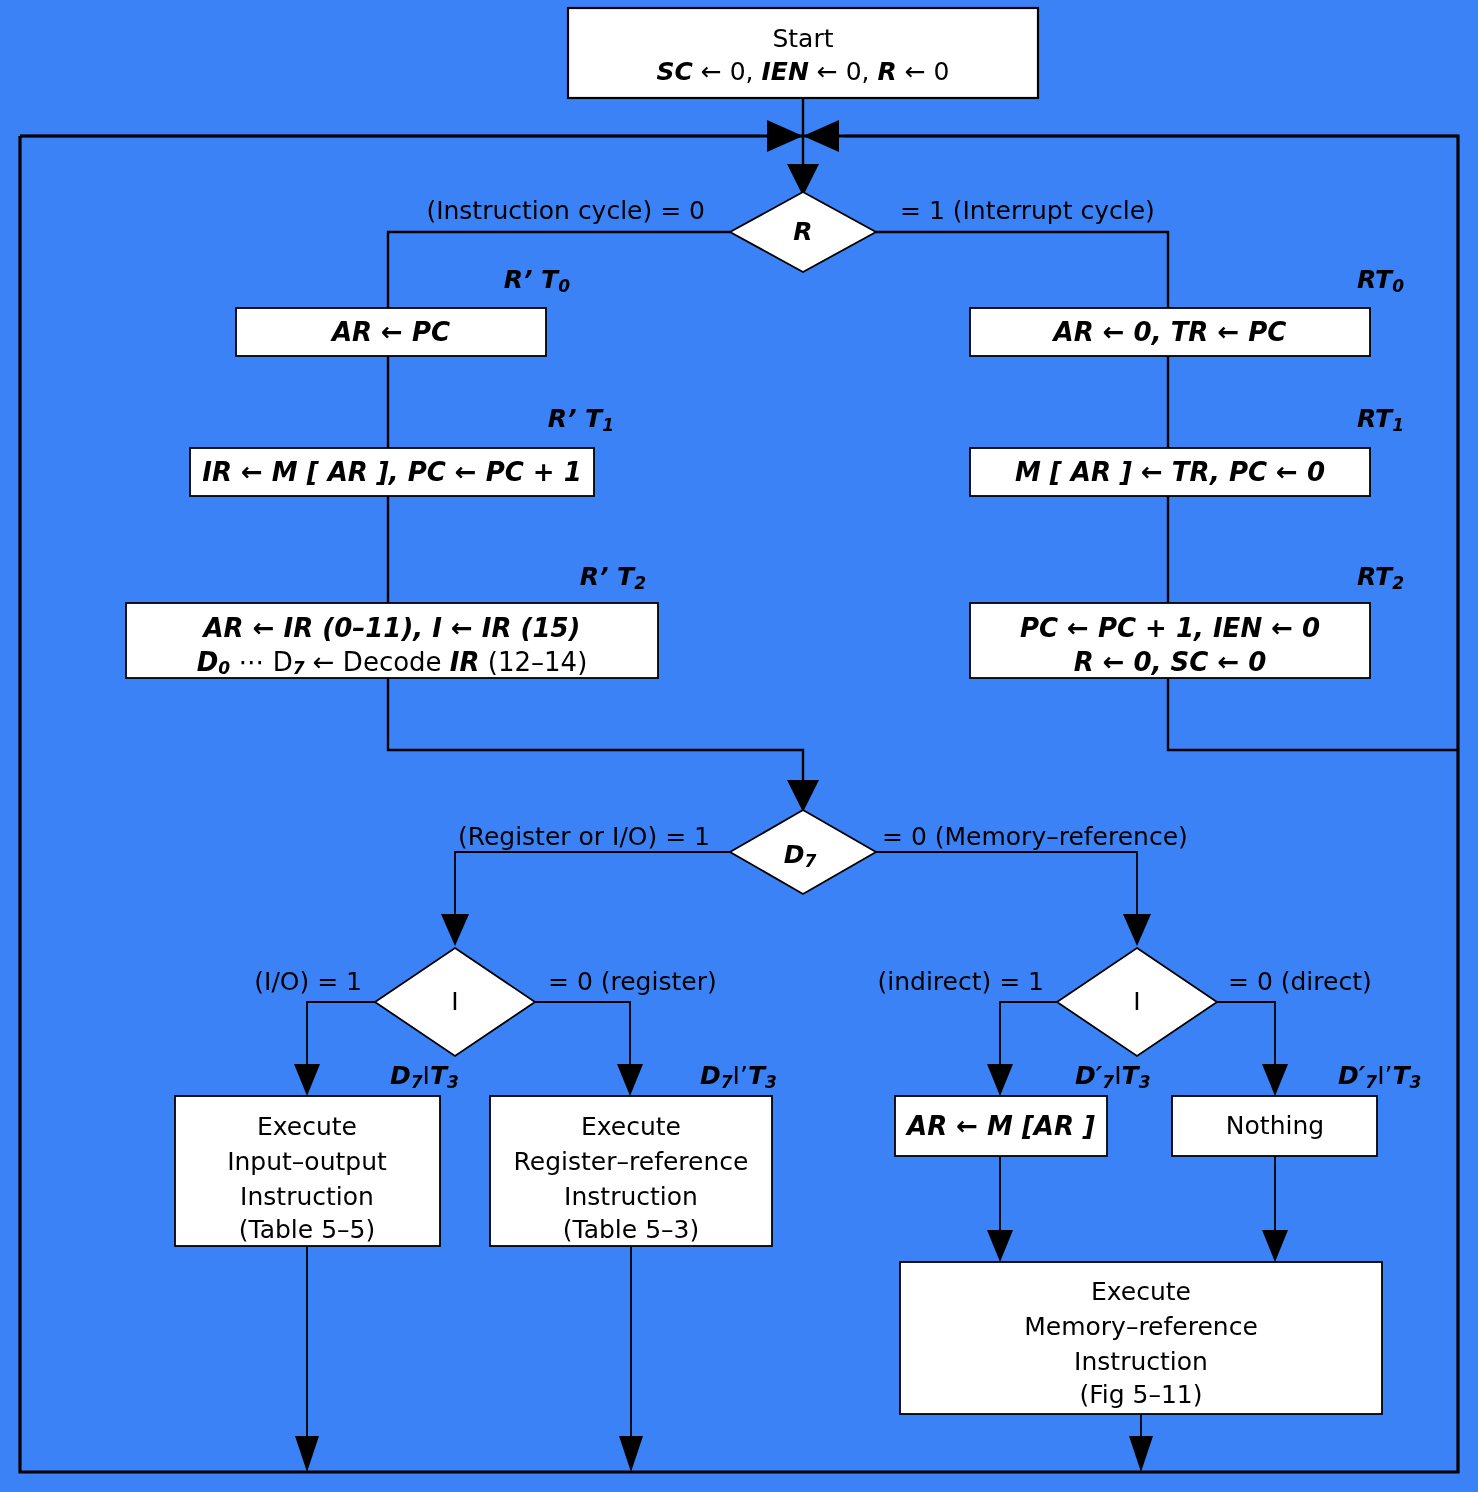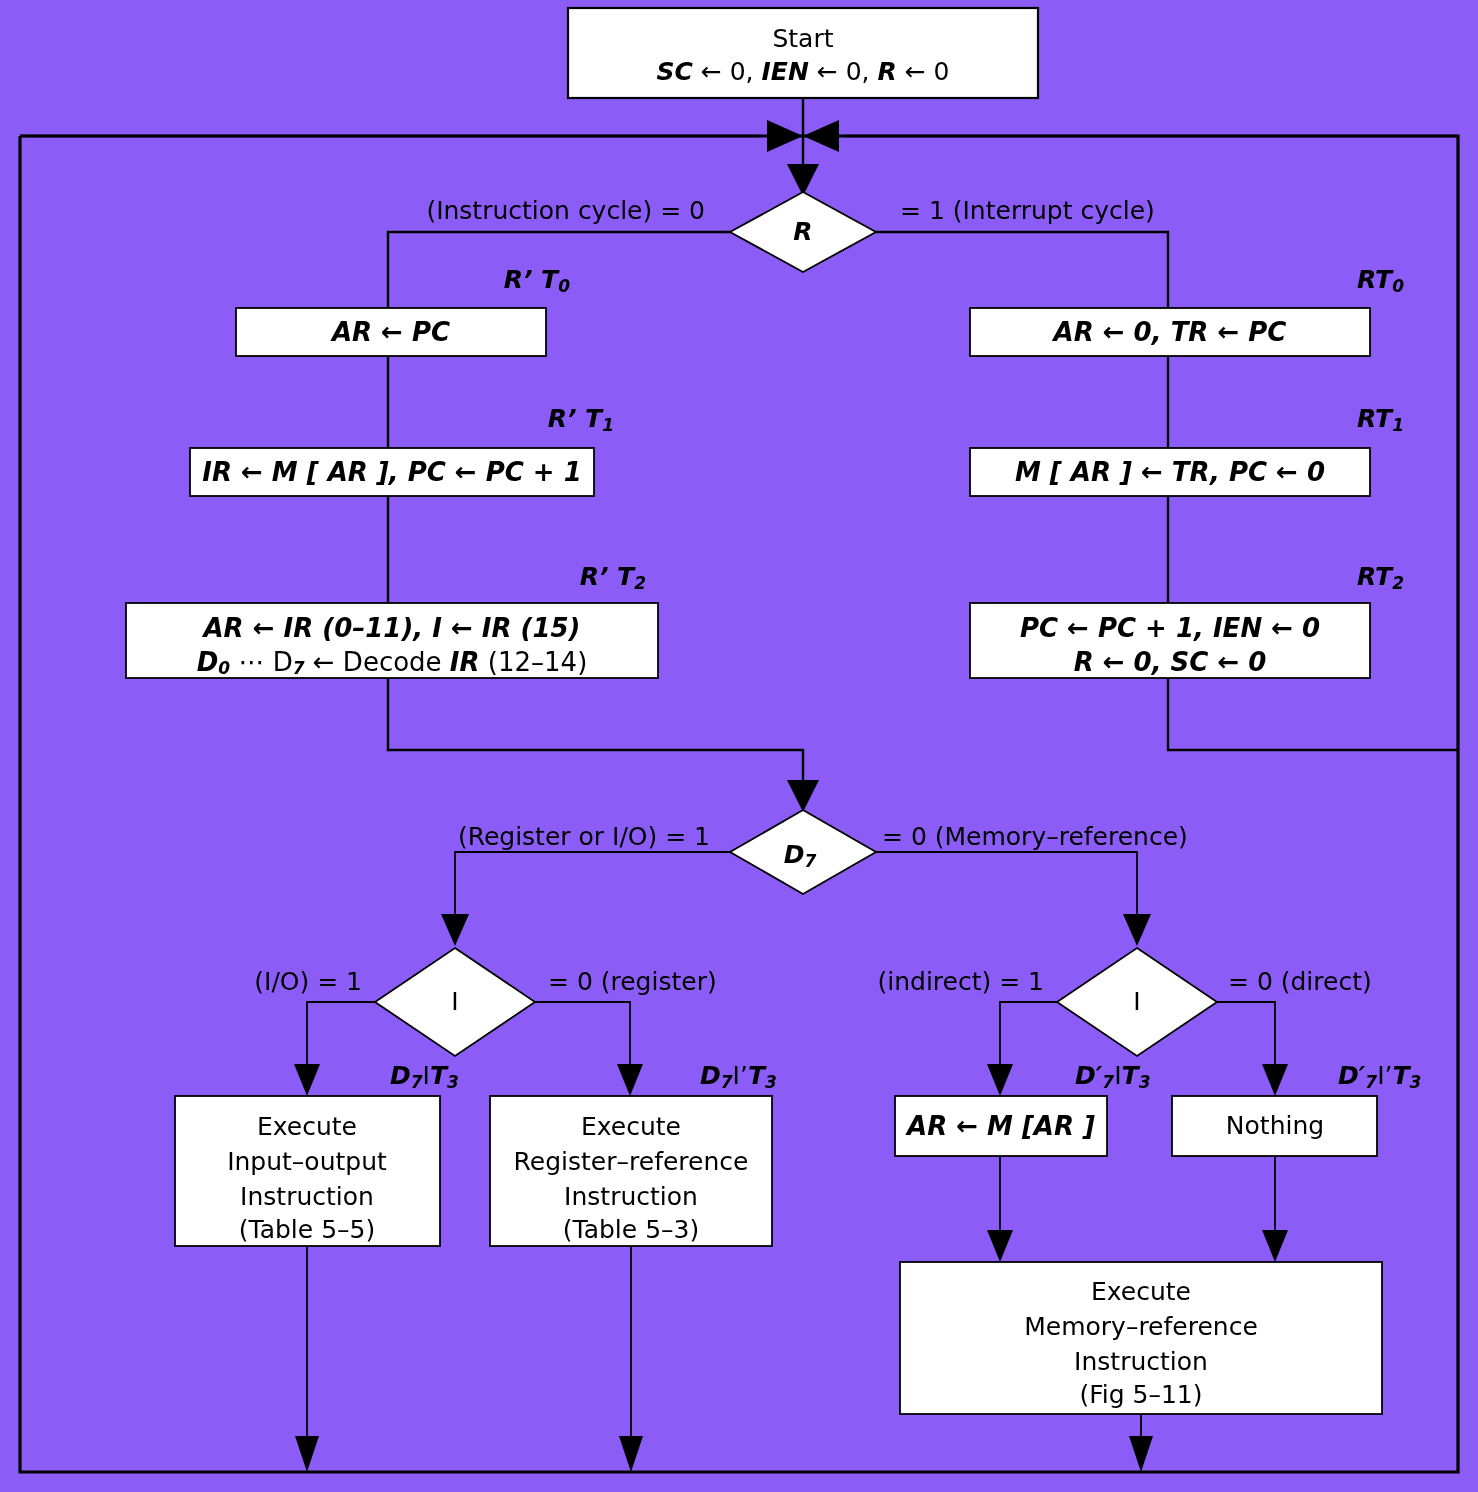--- a/index.html
+++ b/index.html
@@ -4,21 +4,21 @@
 <style>
   html, body {
     margin: 0;
     padding: 0;
     background: #ffffff;
   }
   #stage {
     position: relative;
     width: 1478px;
     height: 1492px;
-    background: #8b5cf6;
+    background: #3b82f6;
     font-family: "DejaVu Sans", sans-serif;
   }
   svg.flow {
     position: absolute;
     top: 0; left: 0;
     width: 1478px;
     height: 1492px;
     overflow: visible;
   }
   .shape { fill: #ffffff; stroke: #000000; stroke-width: 2.2; }

